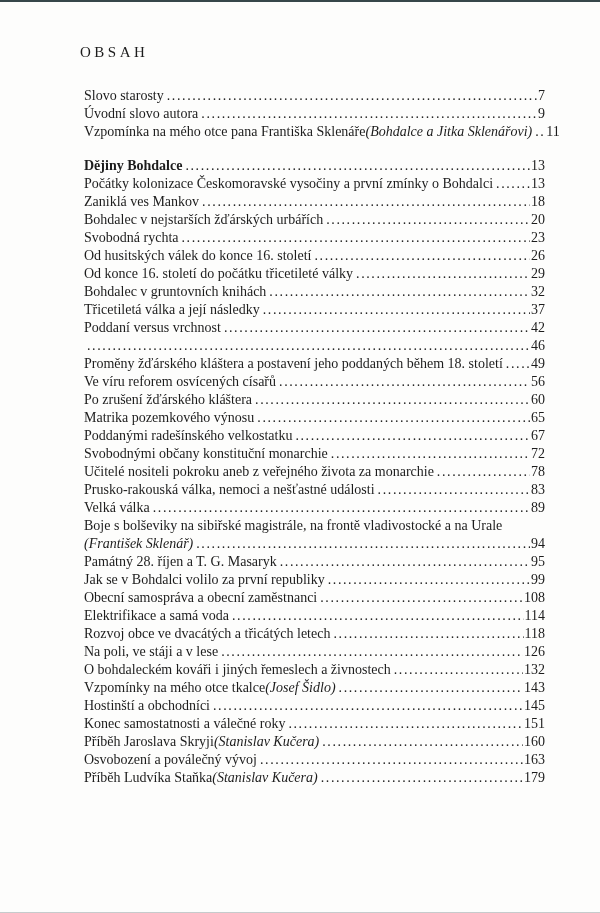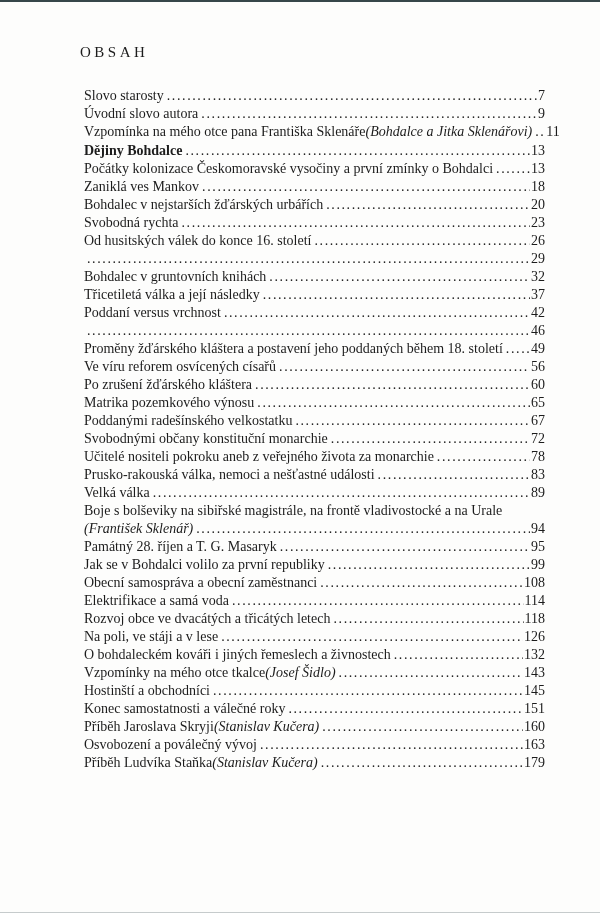--- a/index.html
+++ b/index.html
@@ -25,21 +25,21 @@
     letter-spacing: 3.5px;
     margin: 0 0 26px 0;
   }
   .toc { font-size: 14px; }
   .toc-row {
     display: flex; align-items: flex-start;
     line-height: 18px; height: 18px;
     padding-left: 4px;
     white-space: nowrap;
   }
-  .toc-row.gap-before { margin-top: 1px; }
+  .toc-row.gap-before { margin-top: 16px; }
   .toc-row.bold .toc-title { font-weight: bold; }
   .toc-title { white-space: nowrap; }
   .toc-italic { font-style: italic; white-space: nowrap; }
   .toc-leader {
     flex: 1 1 auto;
     min-width: 10px;
     overflow: hidden;
     white-space: nowrap;
     margin: 0 1px 0 3px;
     color: #242424;
@@ -108,20 +108,21 @@
         <span class="toc-leader"></span>
         <span class="toc-page">23</span>
   </div>
       <div class="toc-row">
     <span class="toc-title">Od husitských válek do konce 16. století</span>
         <span class="toc-italic"></span>
         <span class="toc-leader"></span>
         <span class="toc-page">26</span>
   </div>
       <div class="toc-row">
+    <span class="toc-title">Od konce 16. století do počátku třicetileté války</span>
         <span class="toc-italic"></span>
         <span class="toc-leader"></span>
         <span class="toc-page">29</span>
   </div>
       <div class="toc-row">
     <span class="toc-title">Bohdalec v gruntovních knihách</span>
         <span class="toc-italic"></span>
         <span class="toc-leader"></span>
         <span class="toc-page">32</span>
   </div>

